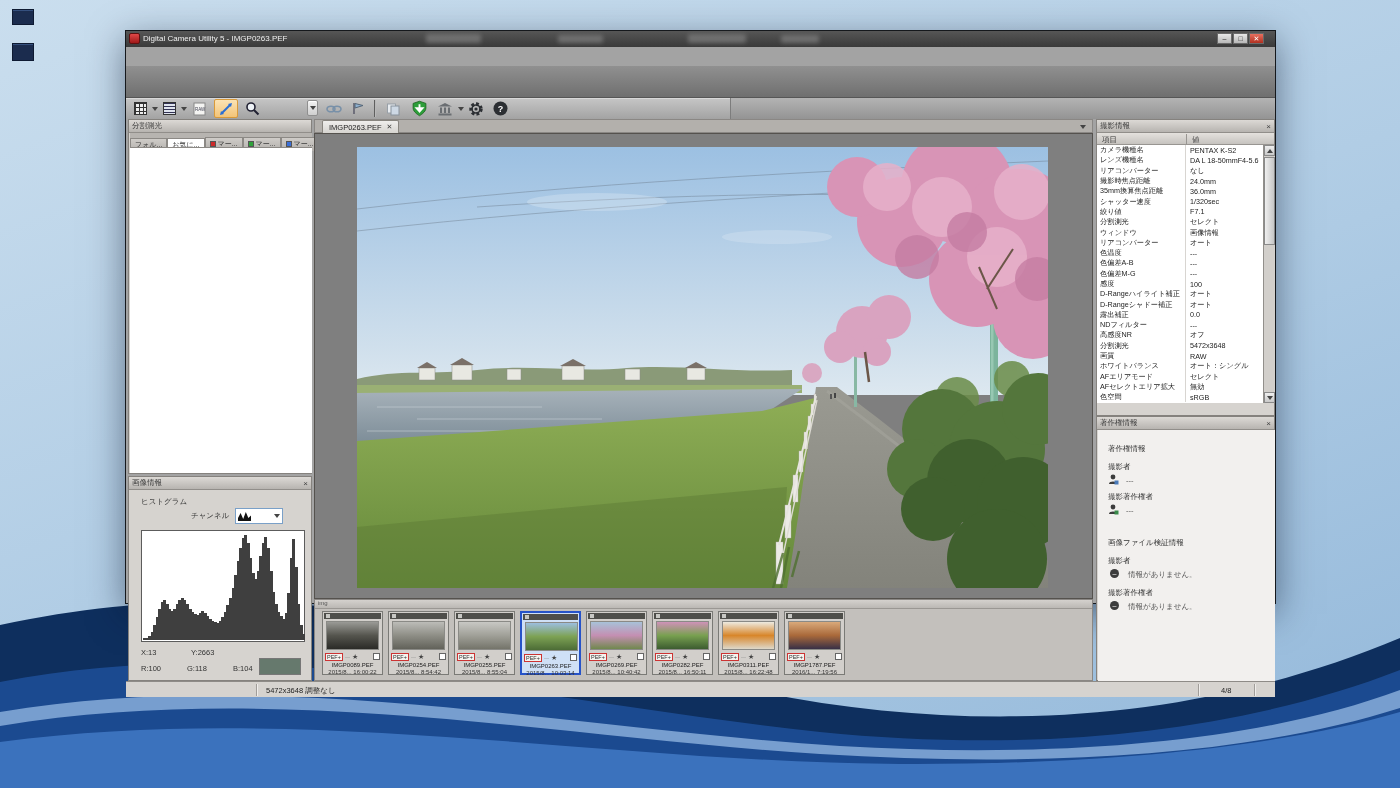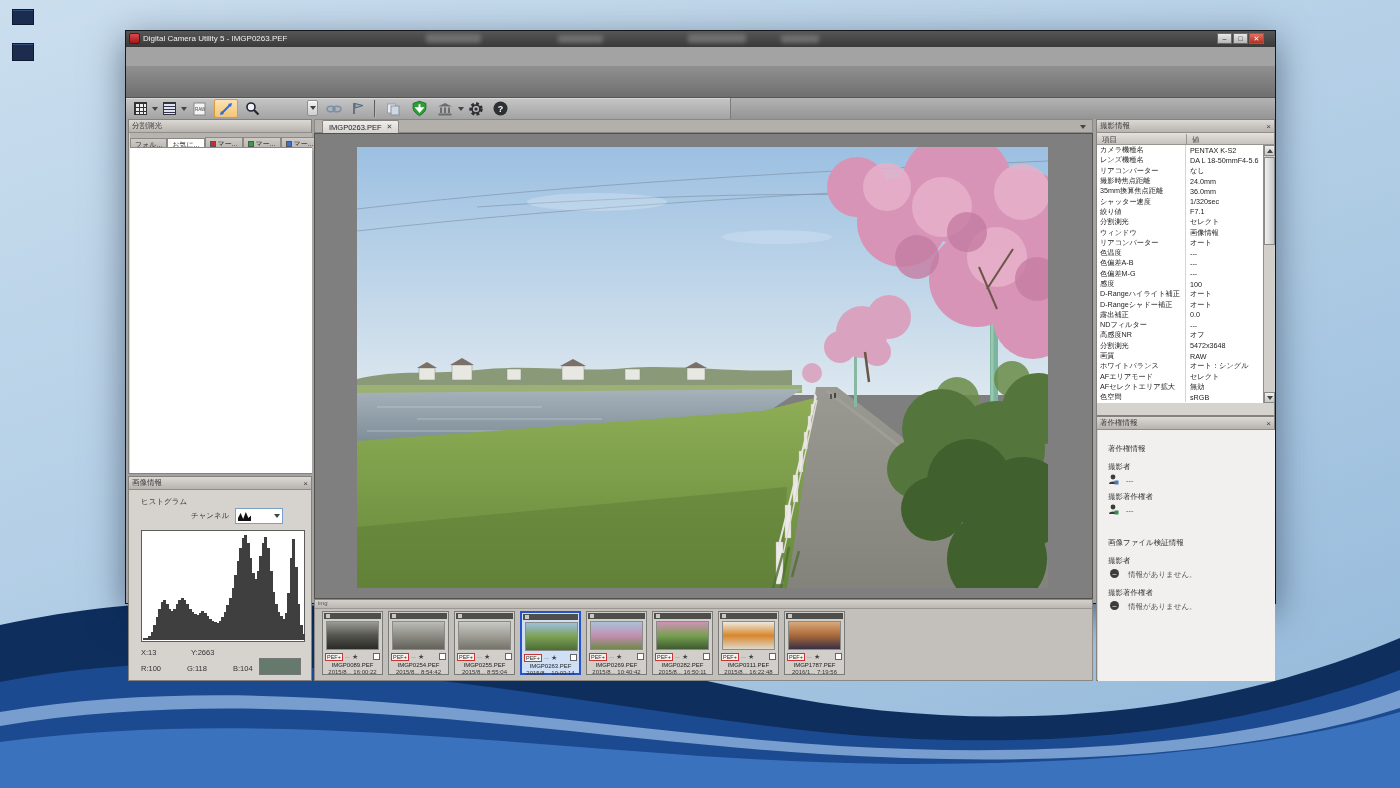--- a/index.html
+++ b/index.html
@@ -816,13 +816,20 @@
       <div class="abs cp-label" style="left:10px;top:108px">画像ファイル検証情報</div>
       <div class="abs cp-label" style="left:10px;top:126px">撮影者</div>
       <span class="abs noinfo-ic" style="left:12px;top:139px">–</span>
       <div class="abs cp-value" style="left:30px;top:140px">情報がありません。</div>
       <div class="abs cp-label" style="left:10px;top:158px">撮影著作権者</div>
       <span class="abs noinfo-ic" style="left:12px;top:171px">–</span>
       <div class="abs cp-value" style="left:30px;top:172px">情報がありません。</div>
     </div>
   </div>
 
+  <div class="abs statusbar">
+    <div class="sb-sep" style="left:130px"></div>
+    <div class="abs" style="left:140px;top:4px">5472x3648  調整なし</div>
+    <div class="sb-sep" style="left:1072px"></div>
+    <div class="abs" style="left:1095px;top:4px">4/8</div>
+    <div class="sb-sep" style="left:1128px"></div>
+  </div>
 </div>
 
 </body></html>

